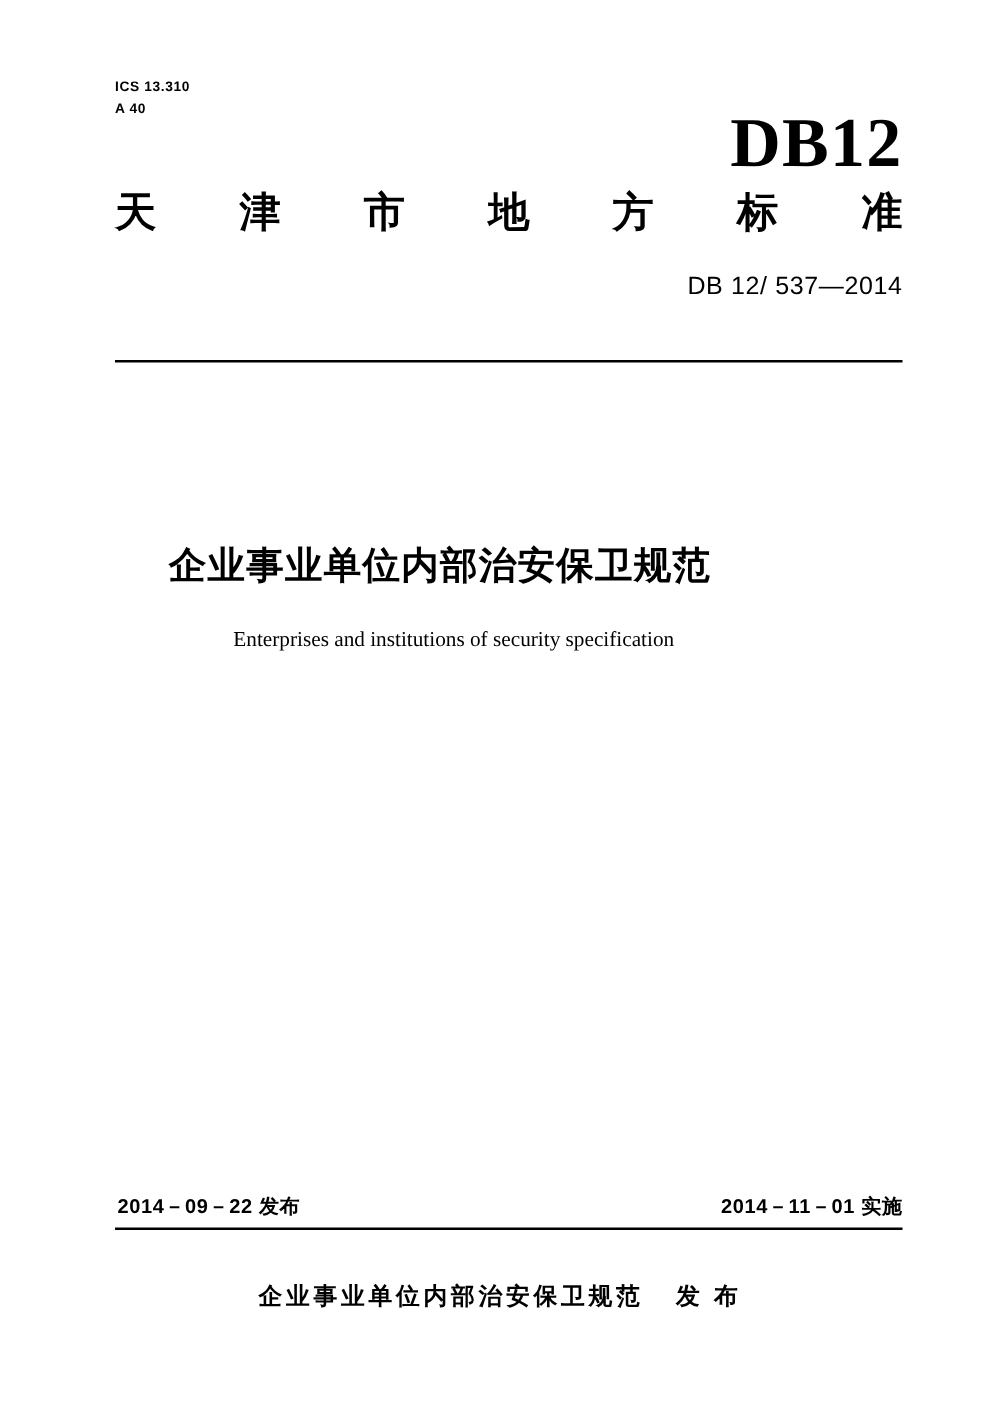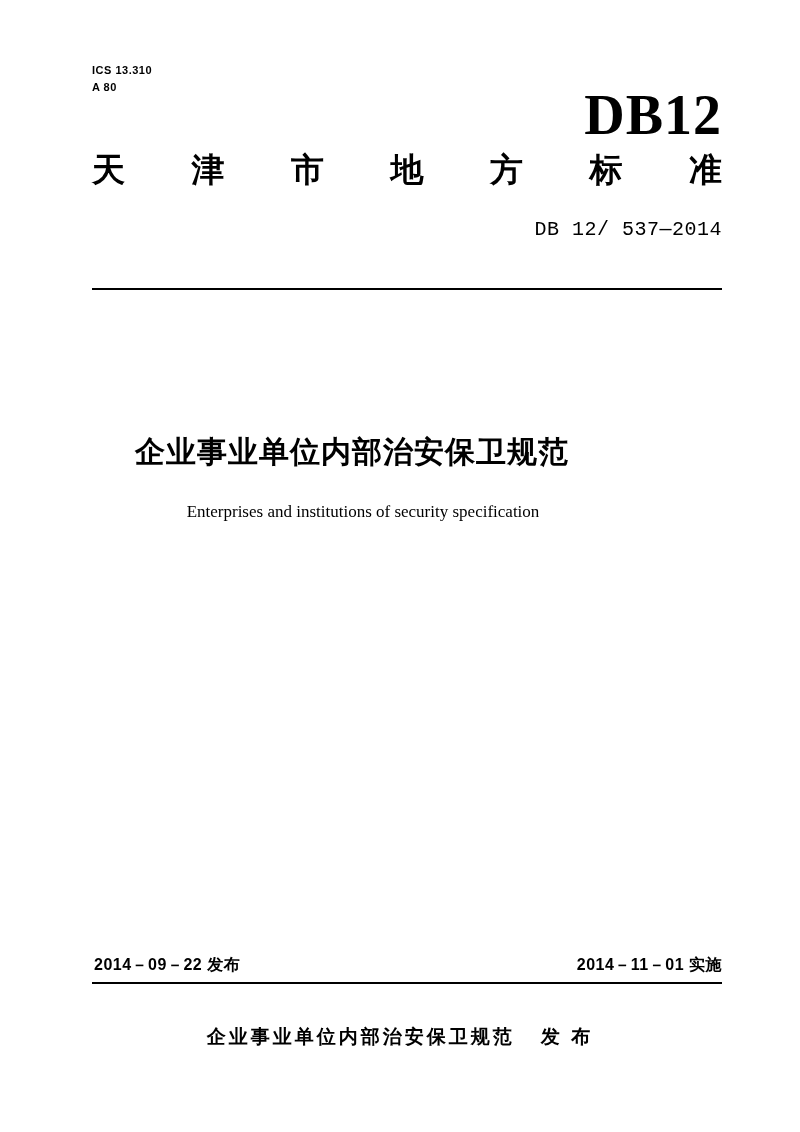--- a/index.html
+++ b/index.html
@@ -60,21 +60,21 @@
     font-size: 33px;
     display: flex;
     justify-content: space-between;
   }
   .std-title-cn span { display: inline-block; }
 
   .std-code {
     position: absolute;
     right: 78px;
     top: 218px;
-    font-family: Liberation Mono, monospace;
+    font-family: Liberation Sans, sans-serif;
     font-size: 20px;
     letter-spacing: 0.5px;
   }
 
   .rule-top {
     position: absolute;
     left: 92px;
     top: 288px;
     width: 630px;
     height: 2px;
@@ -146,21 +146,21 @@
     margin-left: 26px;
   }
 </style>
 </head>
 <body>
 
 <div class="page">
 
   <div class="ics-block">
     <div class="ics-line">ICS 13.310</div>
-    <div class="ics-line">A 80</div>
+    <div class="ics-line">A 40</div>
   </div>
 
   <div class="db-logo">DB12</div>
 
   <div class="std-title-cn">
     <span>天</span>
     <span>津</span>
     <span>市</span>
     <span>地</span>
     <span>方</span>

